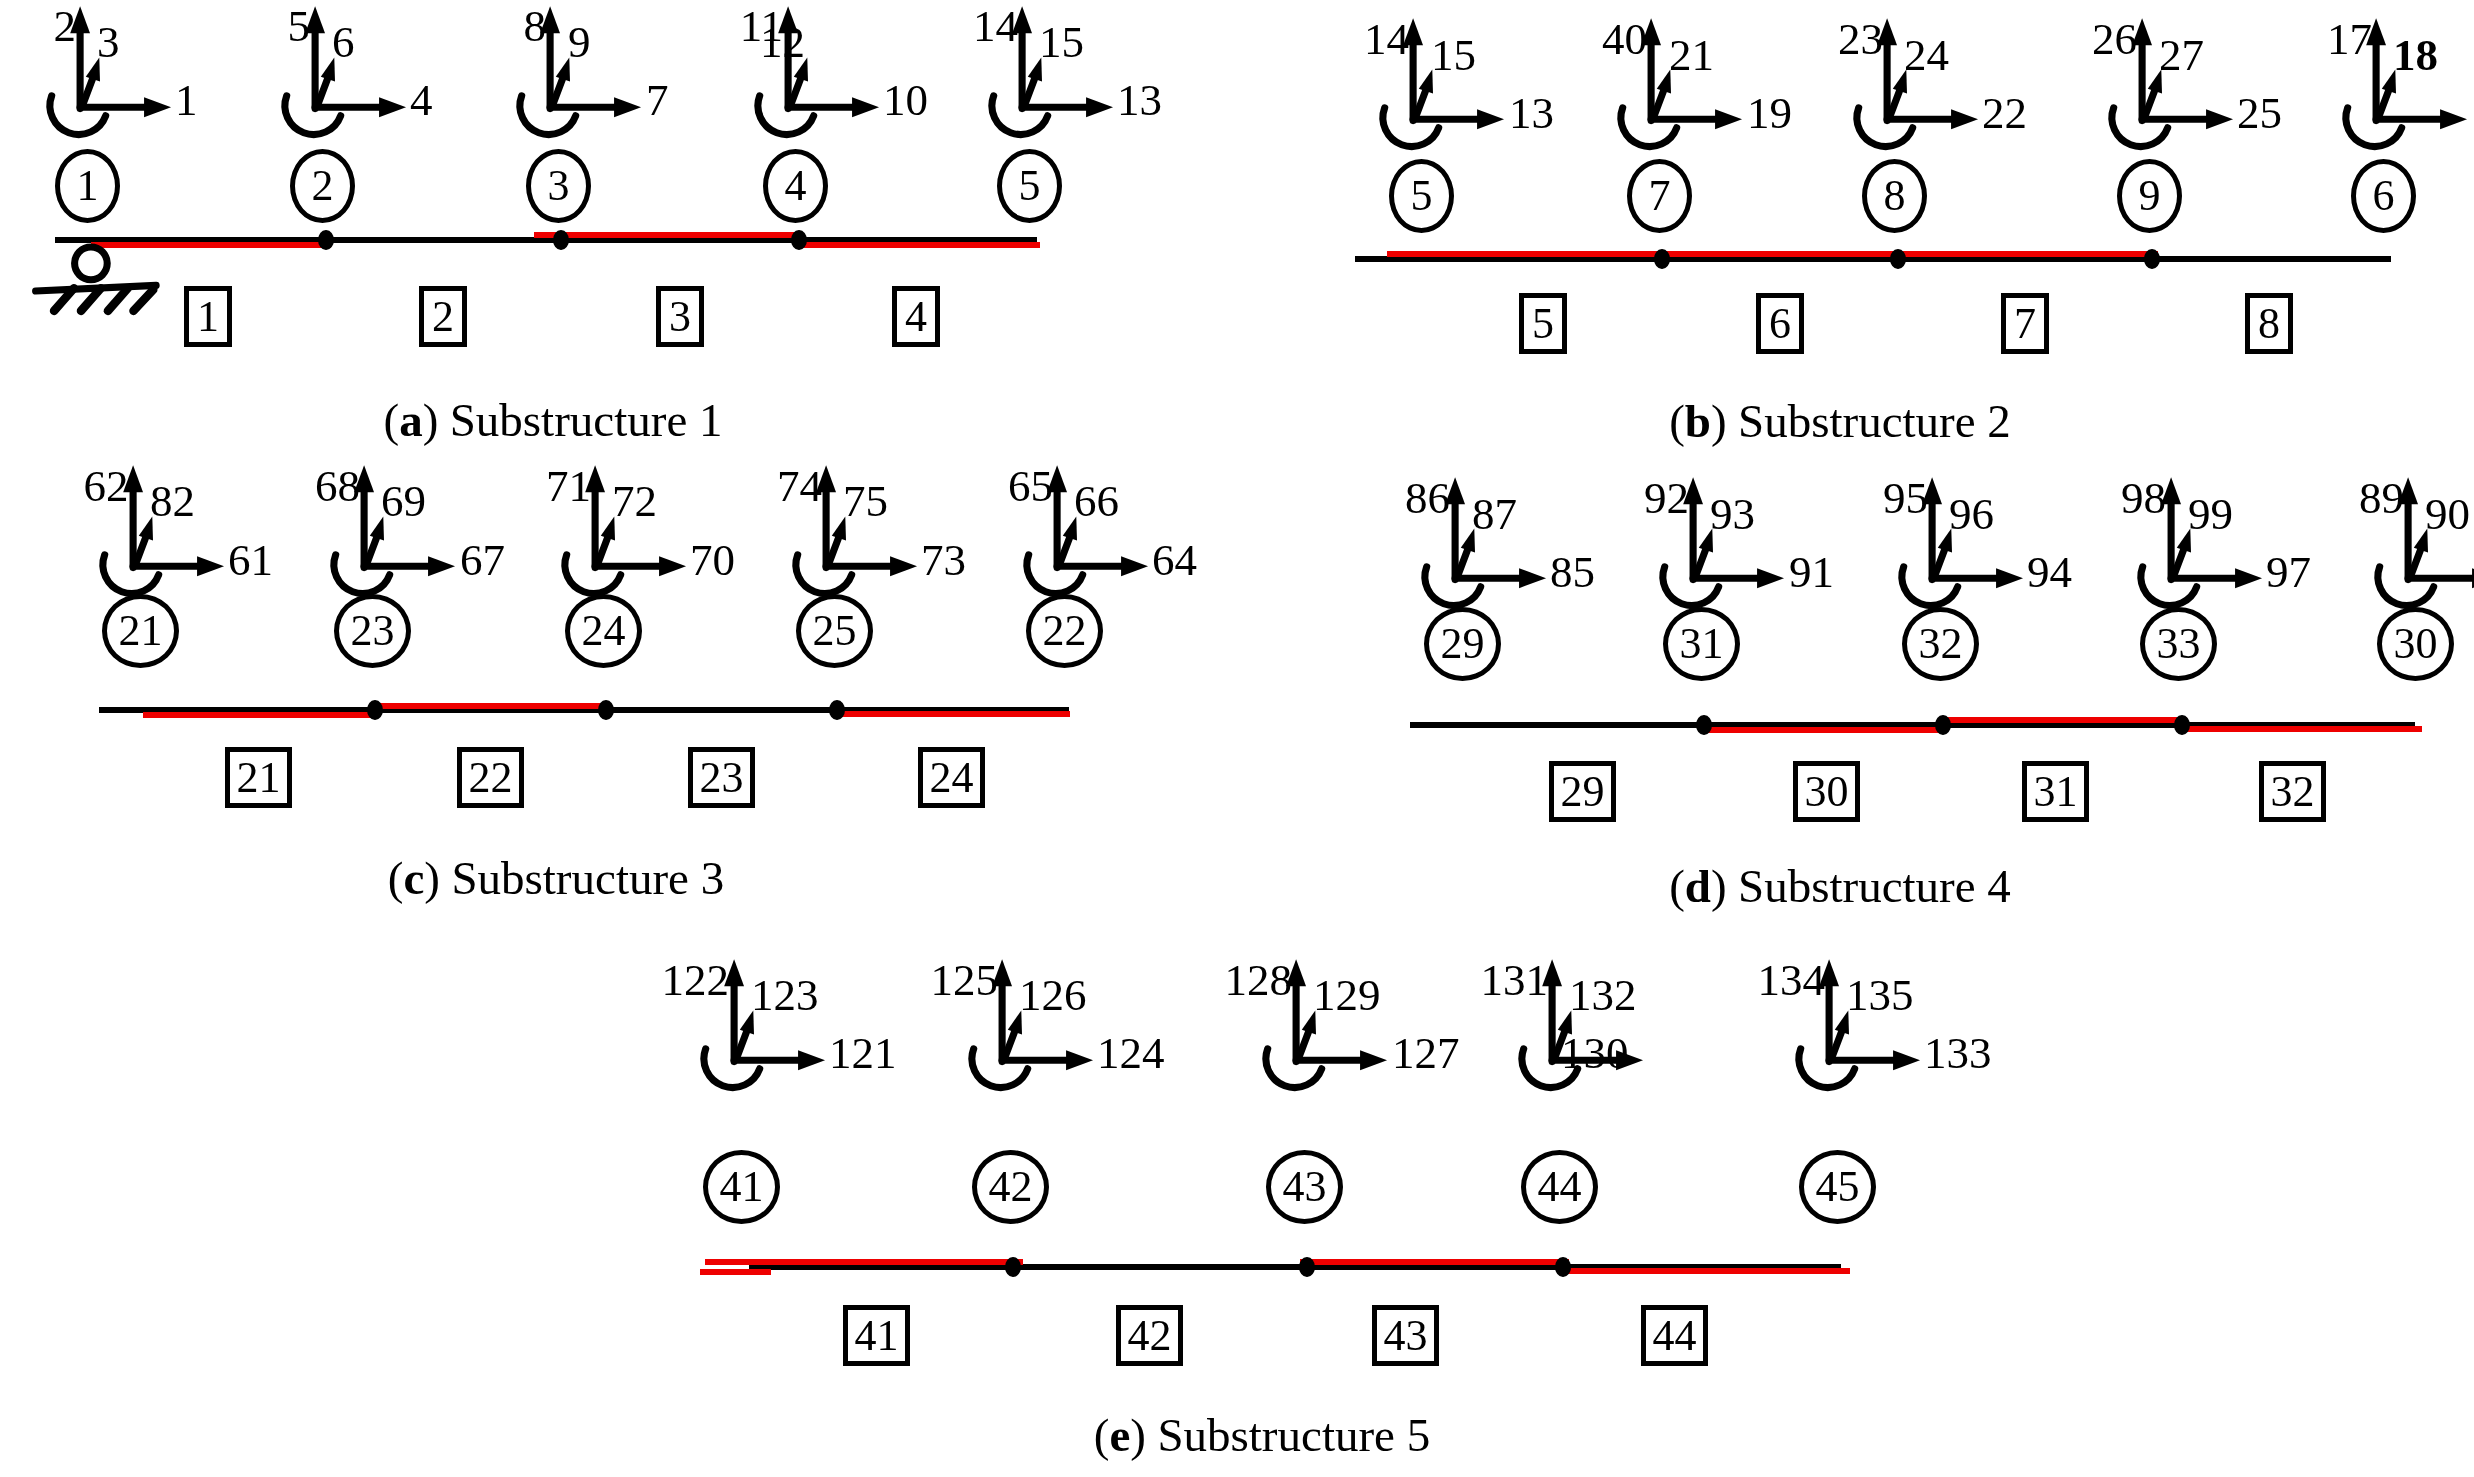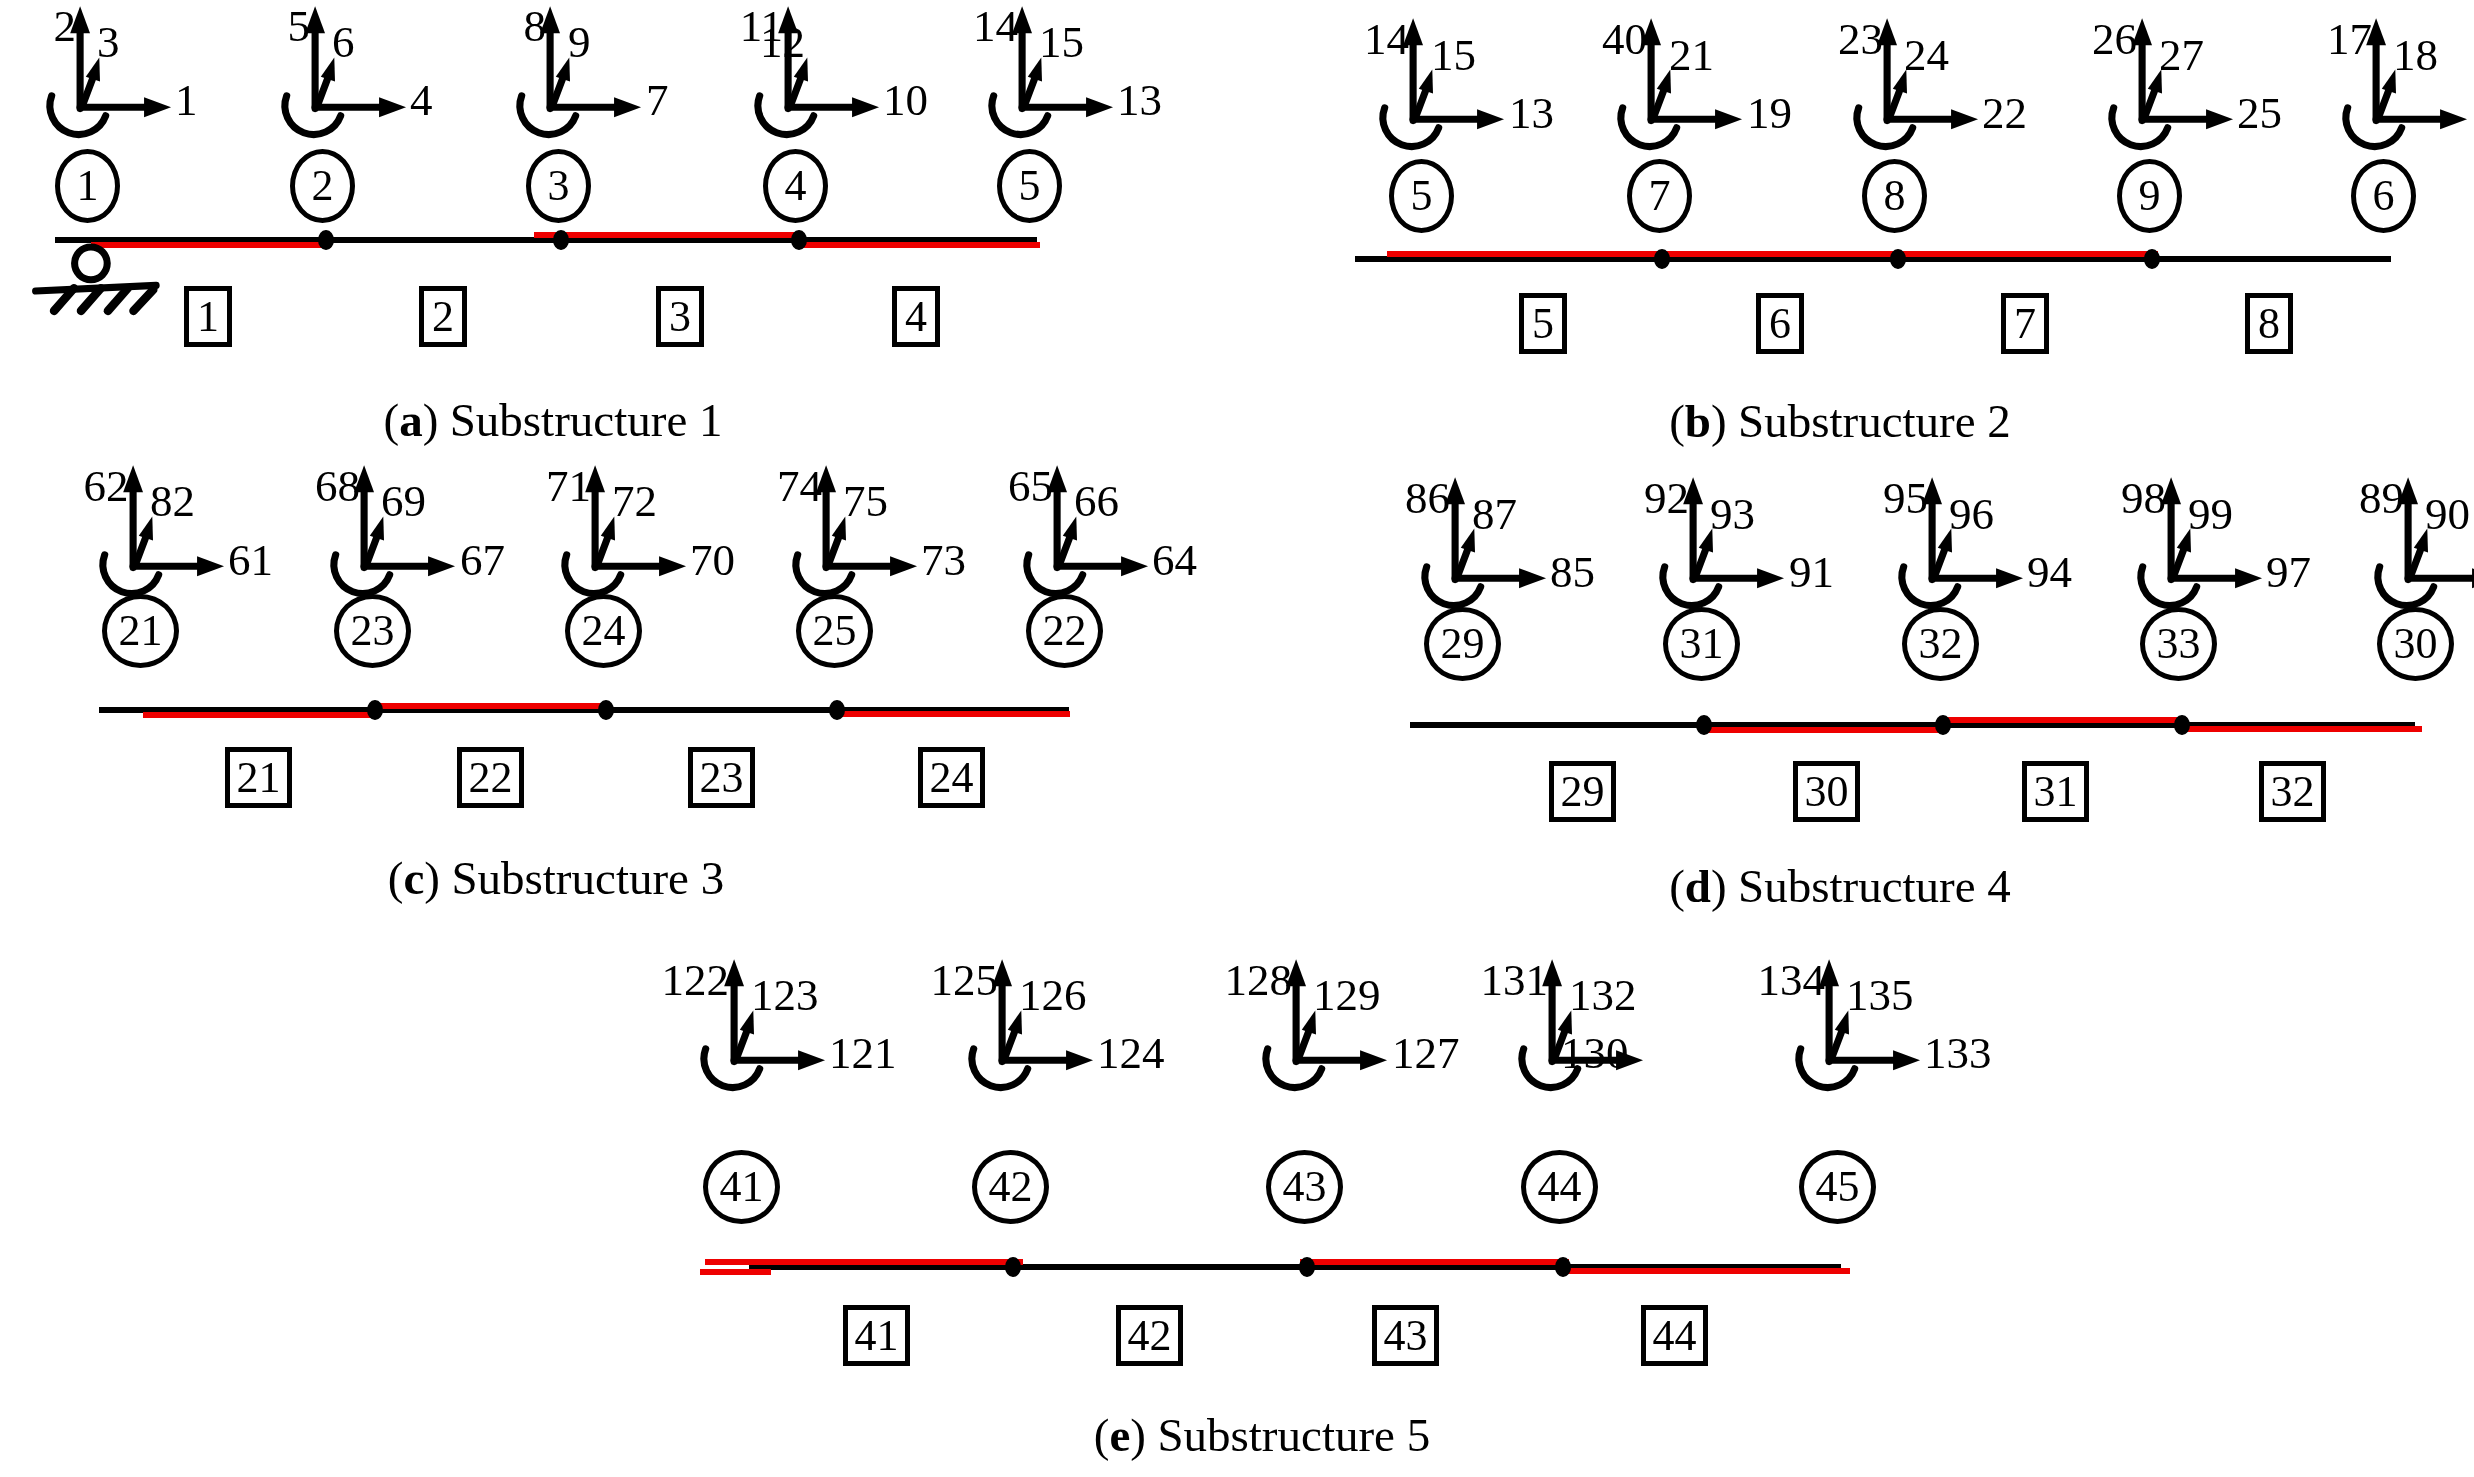--- a/index.html
+++ b/index.html
@@ -237,21 +237,21 @@
           <line x1="0" y1="2" x2="0" y2="-110" stroke-width="10"></line>
           <polygon points="0,-142 -14,-104 14,-104" stroke="none"></polygon>
           <line x1="0" y1="0" x2="96" y2="0" stroke-width="10"></line>
           <polygon points="128,0 90,-14 90,14" stroke="none"></polygon>
           <path d="M 36 12 A 40 40 0 1 1 -40 -16" fill="none" stroke-width="10"></path>
           <line x1="4" y1="-4" x2="19" y2="-44" stroke-width="10"></line>
           <polygon points="27,-70 28,-36 8,-43" stroke="none"></polygon>
         </g>
       </svg>
       <div class="dof-label v" style="left: 2230px; top: 17px;">17</div>
-      <div class="dof-label" style="left: 2393px; top: 33px;">18</div>
+      <div class="dof-label" style="left: 2393px; top: 33px; font-weight: bold;">18</div>
       <div class="dof-label" style="left: 2471px; top: 91px;">16</div>
       <div class="node-circle" style="width: 65px; left: 2351px; top: 159px;">
         <span>6</span>
       </div>
       <div class="elem-box" style="width: 48px; left: 1519px; top: 293px;">
         <span>5</span>
       </div>
       <div class="elem-box" style="width: 48px; left: 1756px; top: 293px;">
         <span>6</span>
       </div>

